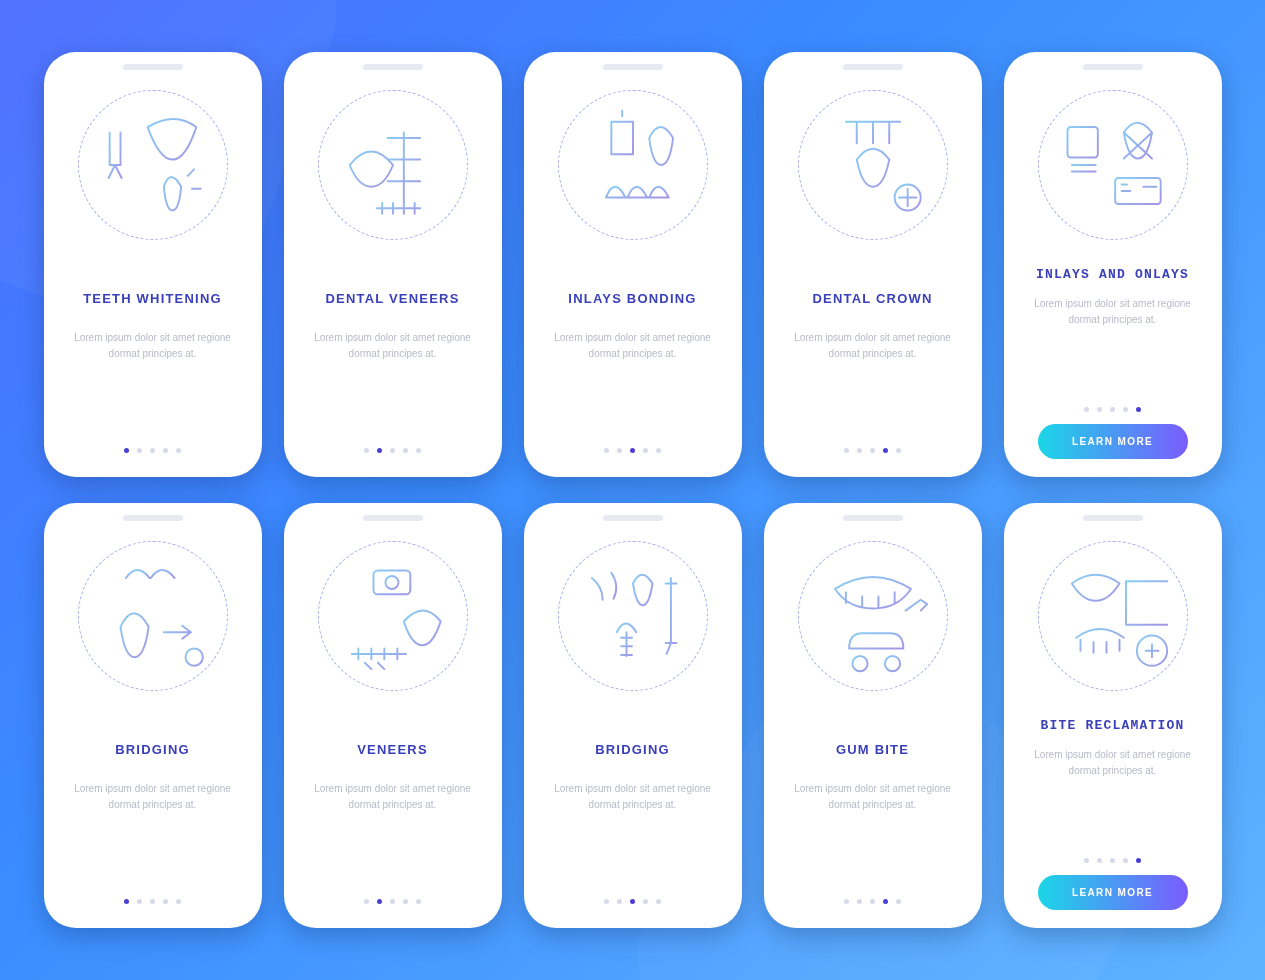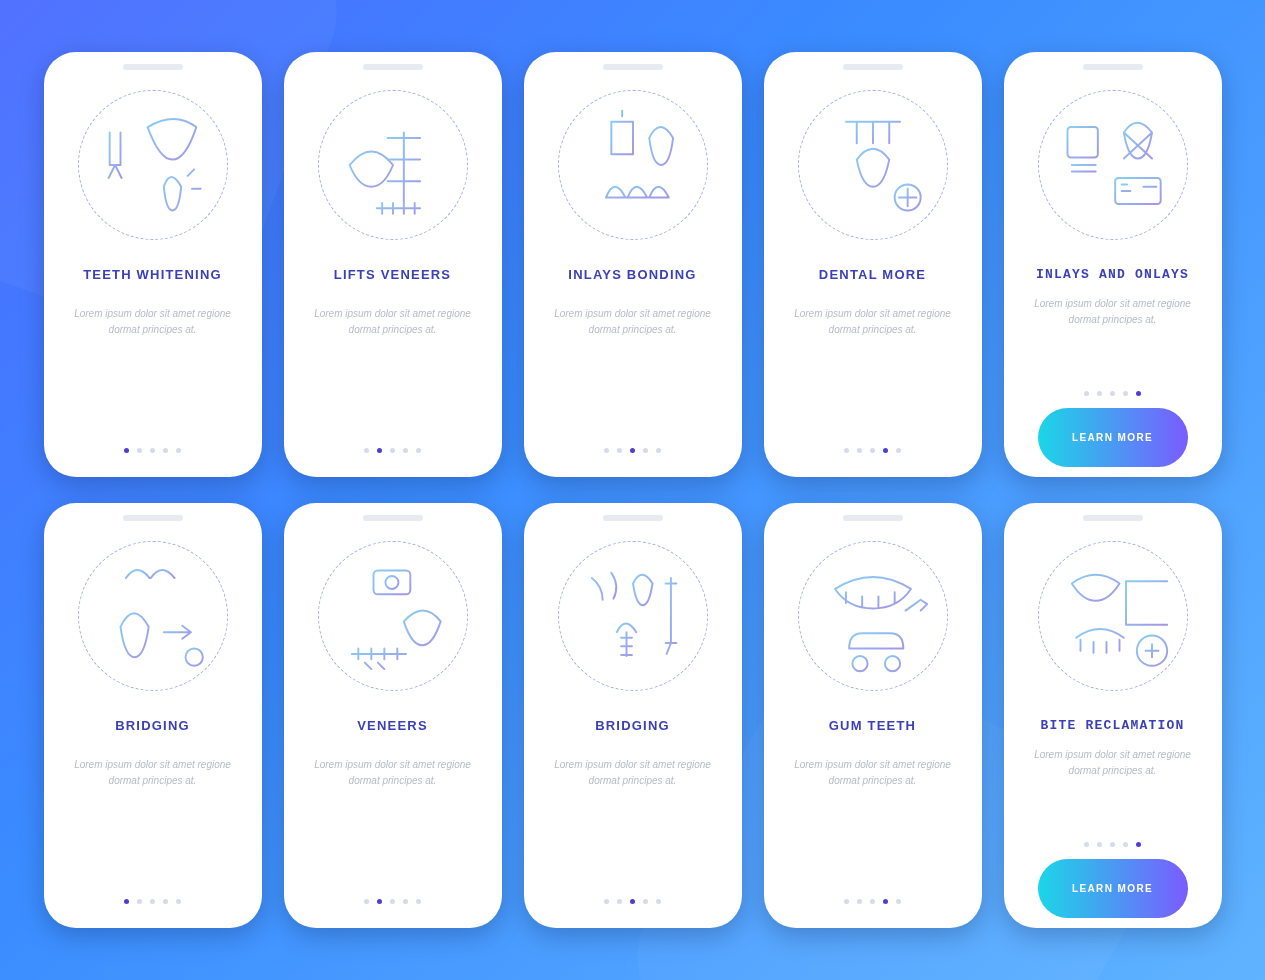--- a/index.html
+++ b/index.html
@@ -69,51 +69,50 @@
     display:flex; align-items:center; justify-content:center;
   }
   .ring svg { width: 130px; height: 130px; }
   .ring svg * { fill: none; stroke: url(#gradStroke); stroke-width: 1.8; stroke-linecap: round; stroke-linejoin: round; }
   .title {
     text-align: center;
     font-size: 13px;
     letter-spacing: 1.2px;
     font-weight: 700;
     color: #3a3fba;
-    margin-top: 20px;
+    margin-top: 44px;
   }
   .desc {
     text-align: center;
     font-size: 10px;
     line-height: 1.6;
     color: #b7bbc9;
     padding: 0 18px;
     margin-top: 24px;
-    font-style: italic;
   }
   .dots {
     display: flex;
     justify-content: center;
     gap: 8px;
     margin-top: auto;
     margin-bottom: 14px;
     padding-top: 18px;
   }
   .dot {
     width: 5px; height: 5px;
     border-radius: 50%;
     background: #d7daea;
   }
   .dot.active {
     background: #4a3fd4;
   }
   .learn-btn {
     display: block;
-    margin: 6px auto 0 auto;
-    padding: 24px 0;
+    margin: 6px auto 8px auto;
+    padding: 12px 0;
     width: 150px;
     border: none;
     border-radius: 999px;
     background: linear-gradient(90deg, #1bd6e7 0%, #7a5cff 100%);
     color: #fff;
     font-size: 10px;
     letter-spacing: 1.4px;
     font-weight: 600;
     cursor: pointer;
   }
@@ -166,21 +165,21 @@
         </div>
         <div class="illus">
           <div class="ring">
             <svg viewBox="0 0 120 120">
               <path d="M20 60 q20 -25 40 0 q-8 20 -20 20 q-12 0 -20 -20 Z"></path>
               <path d="M70 30 v65 M55 35 h30 M55 55 h30 M55 75 h30"></path>
               <path d="M45 100 h40 M50 95 v10 M60 95 v10 M70 95 v10 M80 95 v10"></path>
             </svg>
           </div>
         </div>
-        <div class="title">LIFTS VENEERS</div>
+        <div class="title">DENTAL VENEERS</div>
         <div class="desc">Lorem ipsum dolor sit amet regione dormat principes at.</div>
         <div class="dots">
           <div class="dot"></div>
           <div class="dot active"></div>
           <div class="dot"></div>
           <div class="dot"></div>
           <div class="dot"></div>
         </div>
       </div>
       <div class="phone">
@@ -213,21 +212,21 @@
         <div class="illus">
           <div class="ring">
             <svg viewBox="0 0 120 120">
               <path d="M35 20 h50 M45 20 v20 M60 20 v20 M75 20 v20"></path>
               <path d="M45 55 q15 -20 30 0 q-5 25 -15 25 q-10 0 -15 -25 Z"></path>
               <circle cx="92" cy="90" r="12"></circle>
               <path d="M84 90 h16 M92 82 v16"></path>
             </svg>
           </div>
         </div>
-        <div class="title">DENTAL MORE</div>
+        <div class="title">DENTAL CROWN</div>
         <div class="desc">Lorem ipsum dolor sit amet regione dormat principes at.</div>
         <div class="dots">
           <div class="dot"></div>
           <div class="dot"></div>
           <div class="dot"></div>
           <div class="dot active"></div>
           <div class="dot"></div>
         </div>
       </div>
       <div class="phone with-btn">
@@ -336,21 +335,21 @@
           <div class="ring">
             <svg viewBox="0 0 120 120">
               <path d="M25 35 q35 -22 70 0 q-12 18 -35 18 q-23 0 -35 -18 Z M35 38 v10 M50 42 v10 M65 42 v10 M80 38 v10"></path>
               <path d="M90 55 l14 -10 M104 45 l6 4 -6 6"></path>
               <path d="M38 90 h50 M38 90 q0 -14 12 -14 h26 q12 0 12 14"></path>
               <circle cx="48" cy="104" r="7"></circle>
               <circle cx="78" cy="104" r="7"></circle>
             </svg>
           </div>
         </div>
-        <div class="title">GUM TEETH</div>
+        <div class="title">GUM BITE</div>
         <div class="desc">Lorem ipsum dolor sit amet regione dormat principes at.</div>
         <div class="dots">
           <div class="dot"></div>
           <div class="dot"></div>
           <div class="dot"></div>
           <div class="dot active"></div>
           <div class="dot"></div>
         </div>
       </div>
       <div class="phone with-btn">

